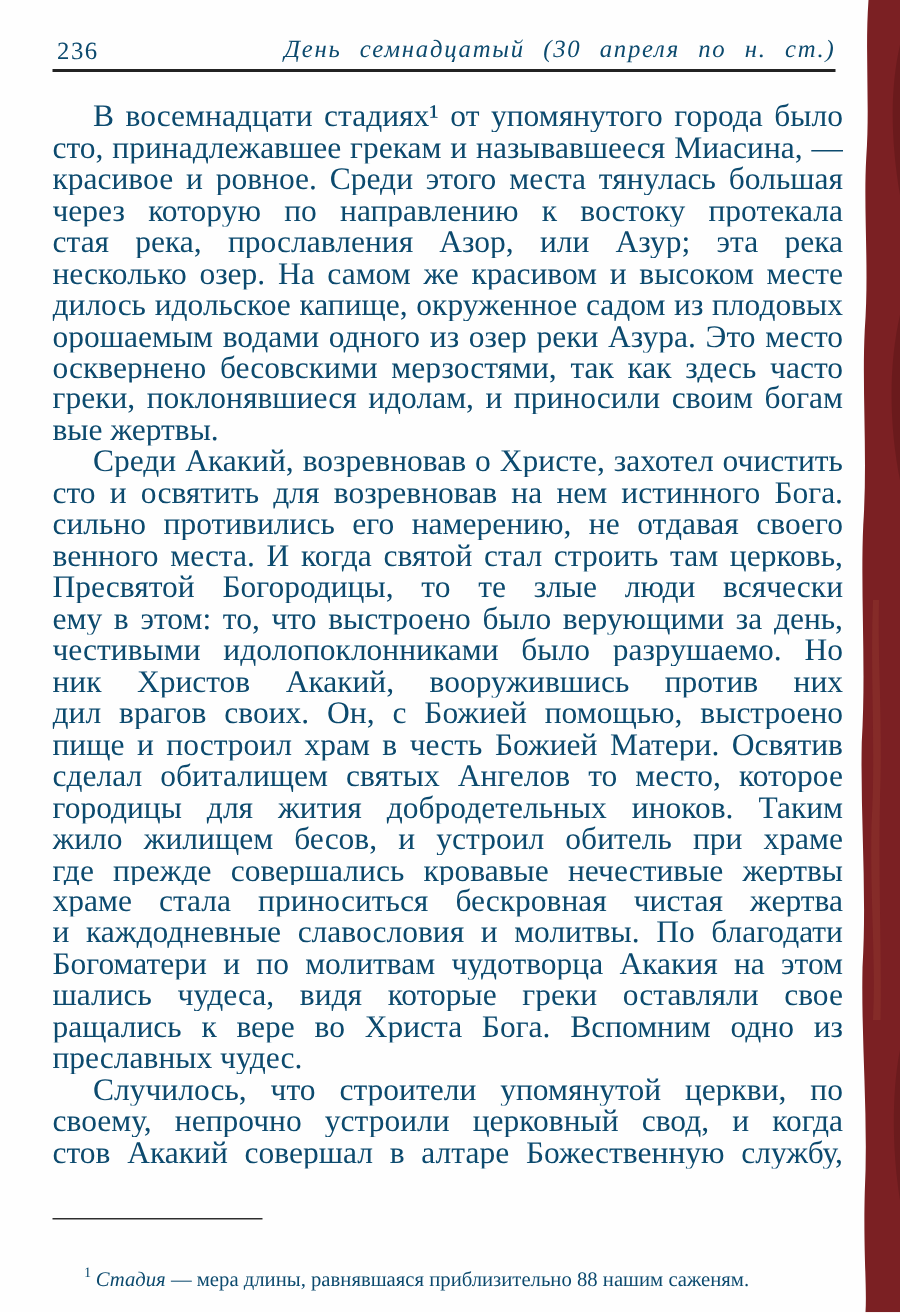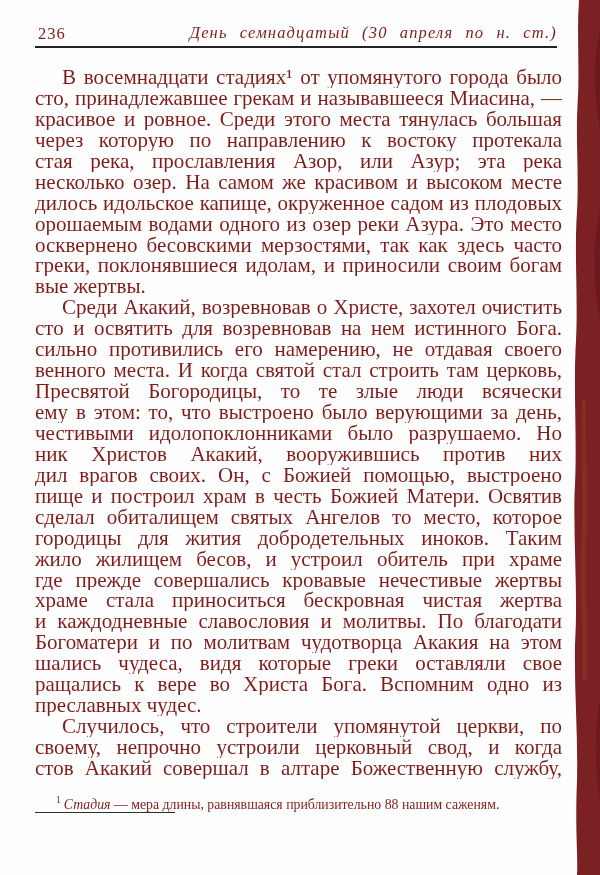--- a/index.html
+++ b/index.html
@@ -1,38 +1,38 @@
 <!DOCTYPE html>
 <html><head>
 <meta charset="utf-8">
 <style>
   html,body{margin:0;padding:0;background:#ffffff;}
   .page{
     position:relative;width:600px;height:875px;background:#fefefe;
-    font-family:"Liberation Serif", serif;color:#7f1d1d;overflow:hidden;
+    font-family:"Liberation Serif", serif;color:#0c4a6e;overflow:hidden;
   }
   .header{position:absolute;left:35px;top:23px;width:522px;height:21px;}
   .pagenum{
     position:absolute;left:3px;top:1px;font-size:16.5px;letter-spacing:1px;
   }
   .htitle{
     display:block;text-align:right;font-style:italic;font-size:16.5px;
     word-spacing:.42em;letter-spacing:.07em;padding-left:30px;white-space:nowrap;
   }
   .hrule{position:absolute;left:35px;top:46px;width:522px;height:2px;background:#232323;}
   .bodytext{position:absolute;left:35px;top:67px;width:527px;}
   .line{
     font-size:21px;line-height:20.95px;height:20.95px;
     text-align:justify;text-align-last:justify;overflow:hidden;
   }
   .line.indent{text-indent:27px;}
   .line.plain{text-align-last:left;}
   .fnrule{position:absolute;left:35px;top:812px;width:140px;height:1.4px;background:#2e2e2e;}
   .footnote{
-    position:absolute;left:35px;top:796px;width:527px;
+    position:absolute;left:35px;top:844px;width:527px;
     font-size:13.8px;line-height:18px;text-indent:21px;
   }
   .footnote sup{font-size:9.5px;line-height:0;margin-right:3px;}
   .footnote .term{font-style:italic;}
   .scan-edge{position:absolute;right:0;top:0;width:30px;height:875px;display:block;}
 </style>
 </head>
 <body>
 
 <div class="page">

